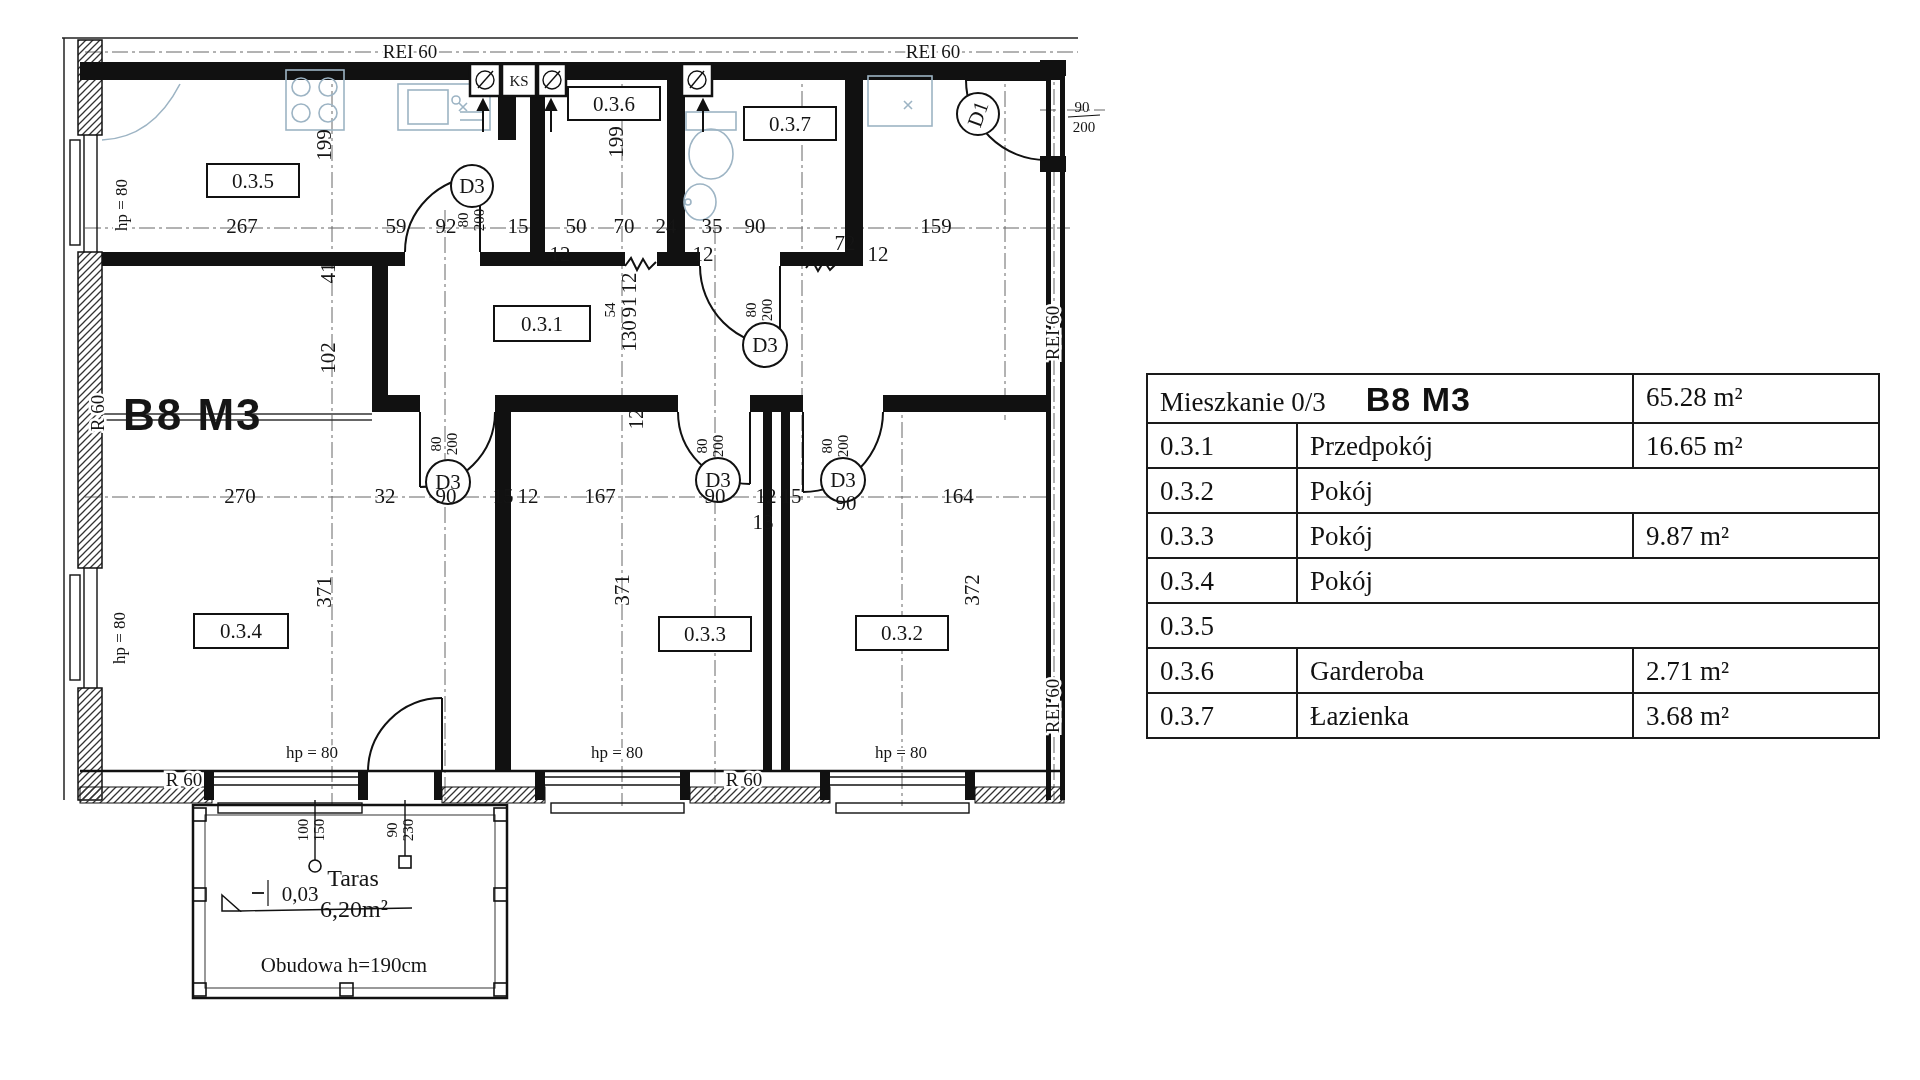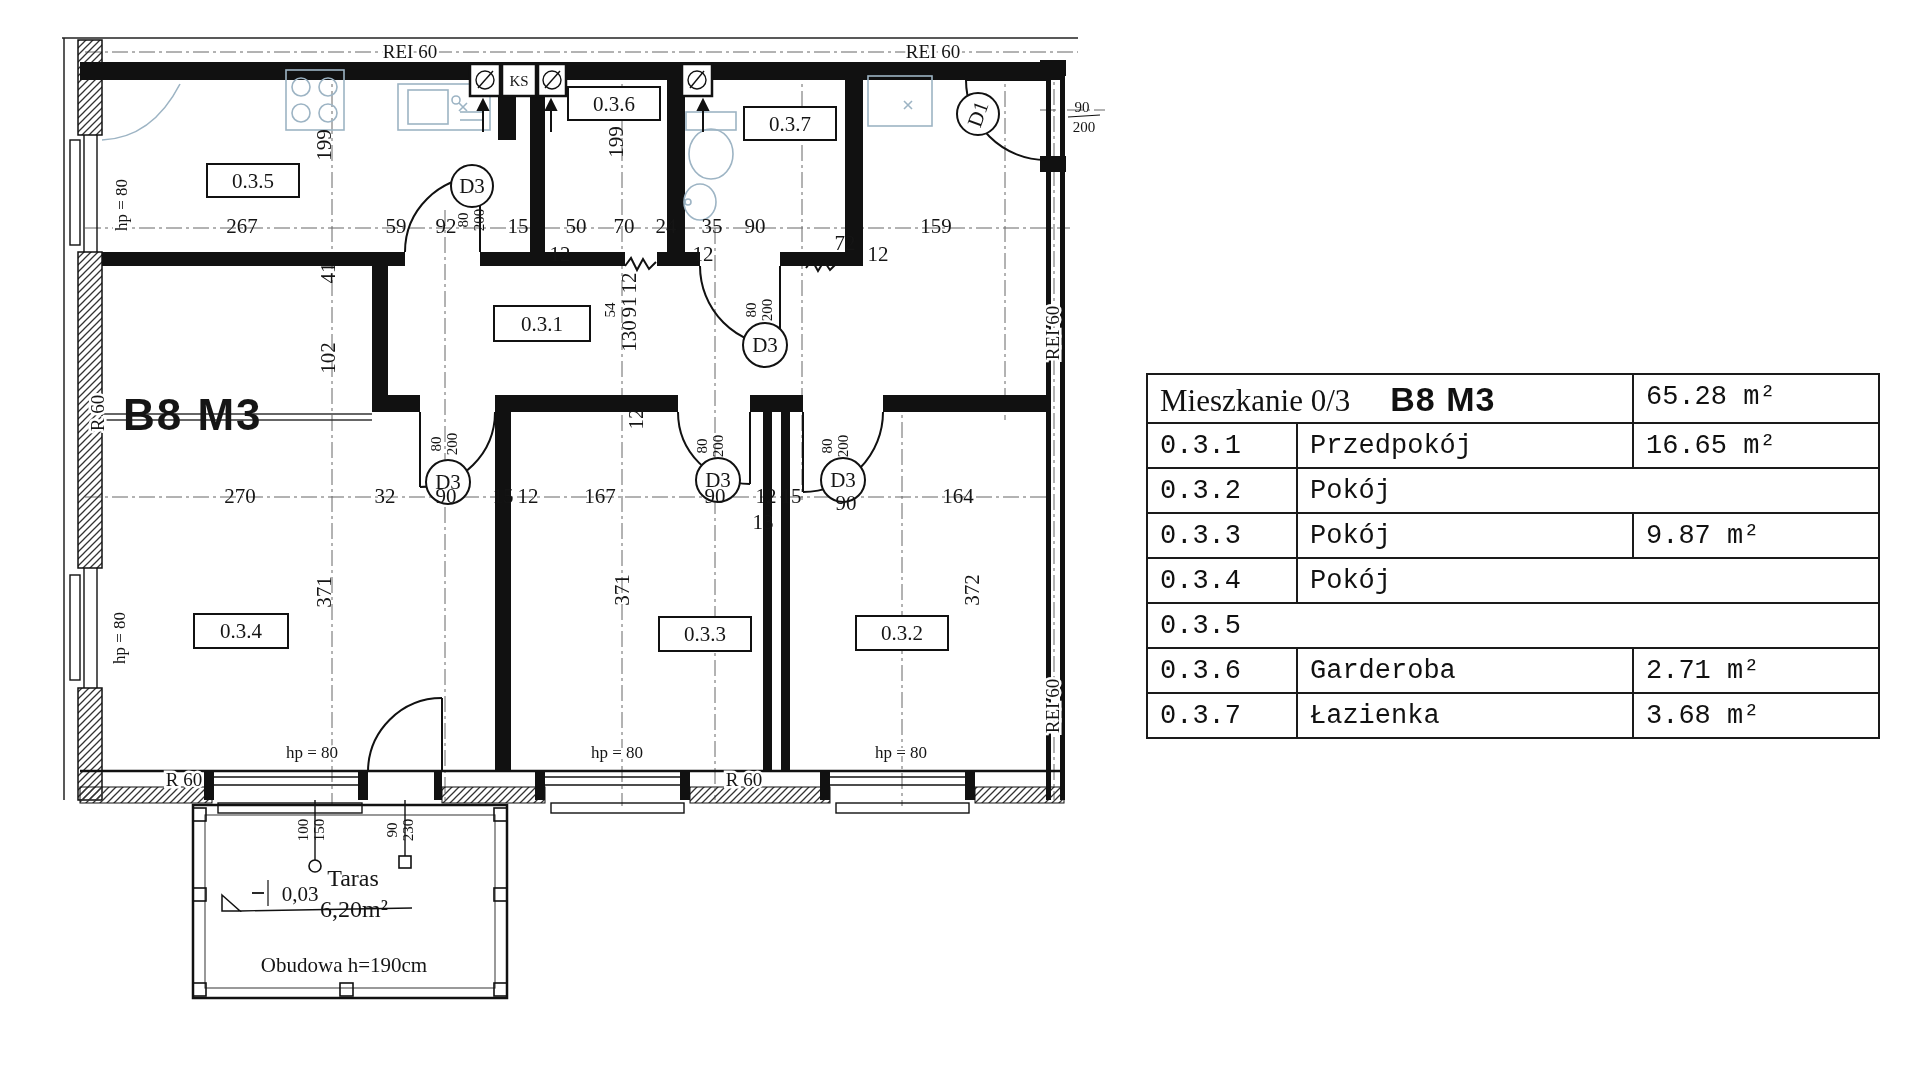--- a/index.html
+++ b/index.html
@@ -13,25 +13,25 @@
   .hp{font-size:17px;font-family:"Liberation Serif",serif;paint-order:stroke;stroke:#fff;stroke-width:4px;}
   .big{font-size:44px;font-weight:bold;font-family:"Liberation Sans",sans-serif;letter-spacing:2px;}
   .ter{font-size:24px;}
   .ter2{font-size:21px;}
   
   #areatable{position:absolute;left:1146px;top:373px;width:730px;border:2px solid #1a1a1a;
              background:#fff;}
   .trow{display:grid;grid-template-columns:148px 336px 244px;border-top:2px solid #1a1a1a;}
   .trow:first-child{border-top:none;}
   .tcell{padding:6px 10px 4px 12px;font-size:27px;line-height:33px;border-left:2px solid #1a1a1a;
-         white-space:nowrap;overflow:hidden;font-family:Liberation Mono, monospace;}
+         white-space:nowrap;overflow:hidden;}
   .tcell:first-child{border-left:none;}
   .thead-left{display:flex;align-items:baseline;gap:40px;grid-column:1 / span 2;padding:5px 10px 3px 12px;}
   .thead-unit{font-family:"Liberation Sans",sans-serif;font-weight:bold;font-size:34px;letter-spacing:1px;}
-  .thead-name{font-size:31px;}
+  .thead-name{font-size:27px;}
 </style>
 </head>
 <body>
 
 <div id="stage">
 
 <svg width="1110" height="1080" viewBox="0 0 1110 1080">
   <defs>
     <pattern id="hatch" patternUnits="userSpaceOnUse" width="7" height="7">
       <path d="M0 7 L7 0 M-1 1 L1 -1 M6 8 L8 6" stroke="#333" stroke-width="1.3" fill="none"></path>

